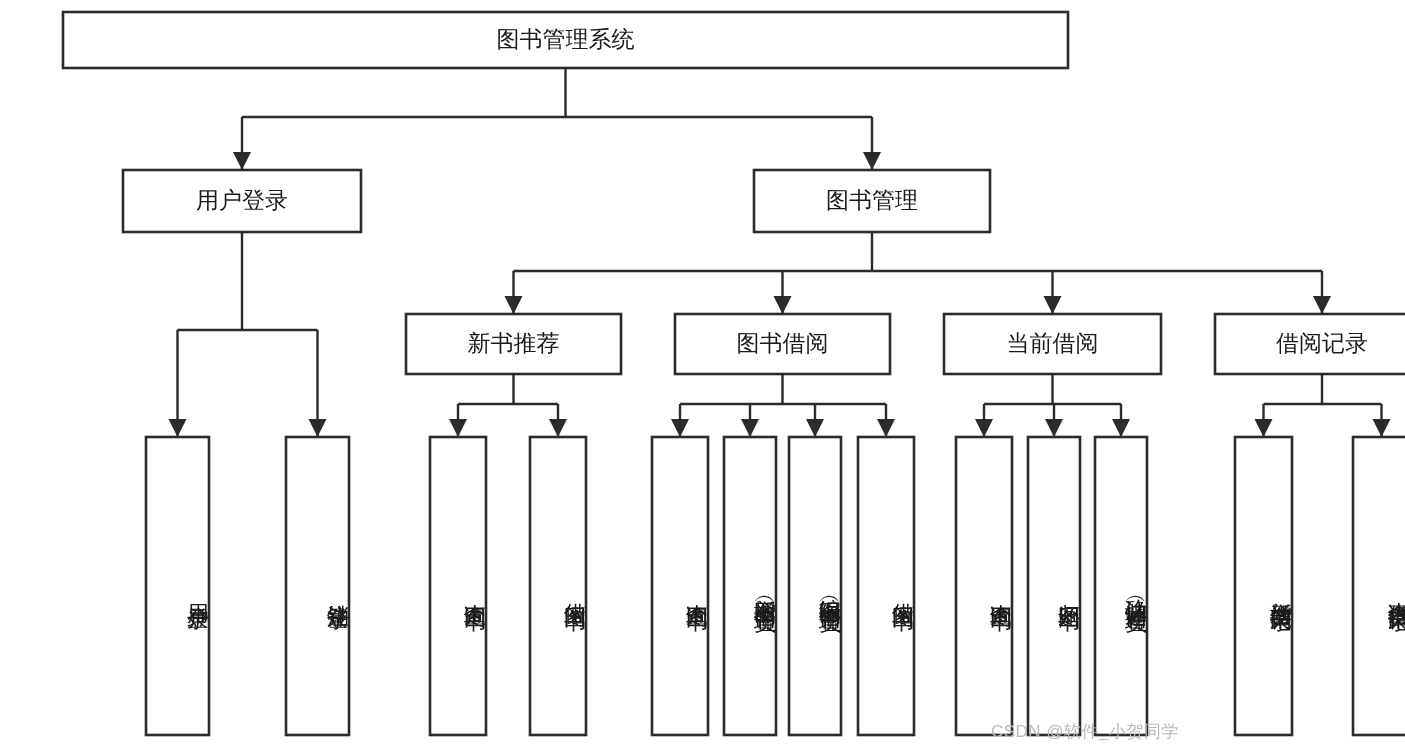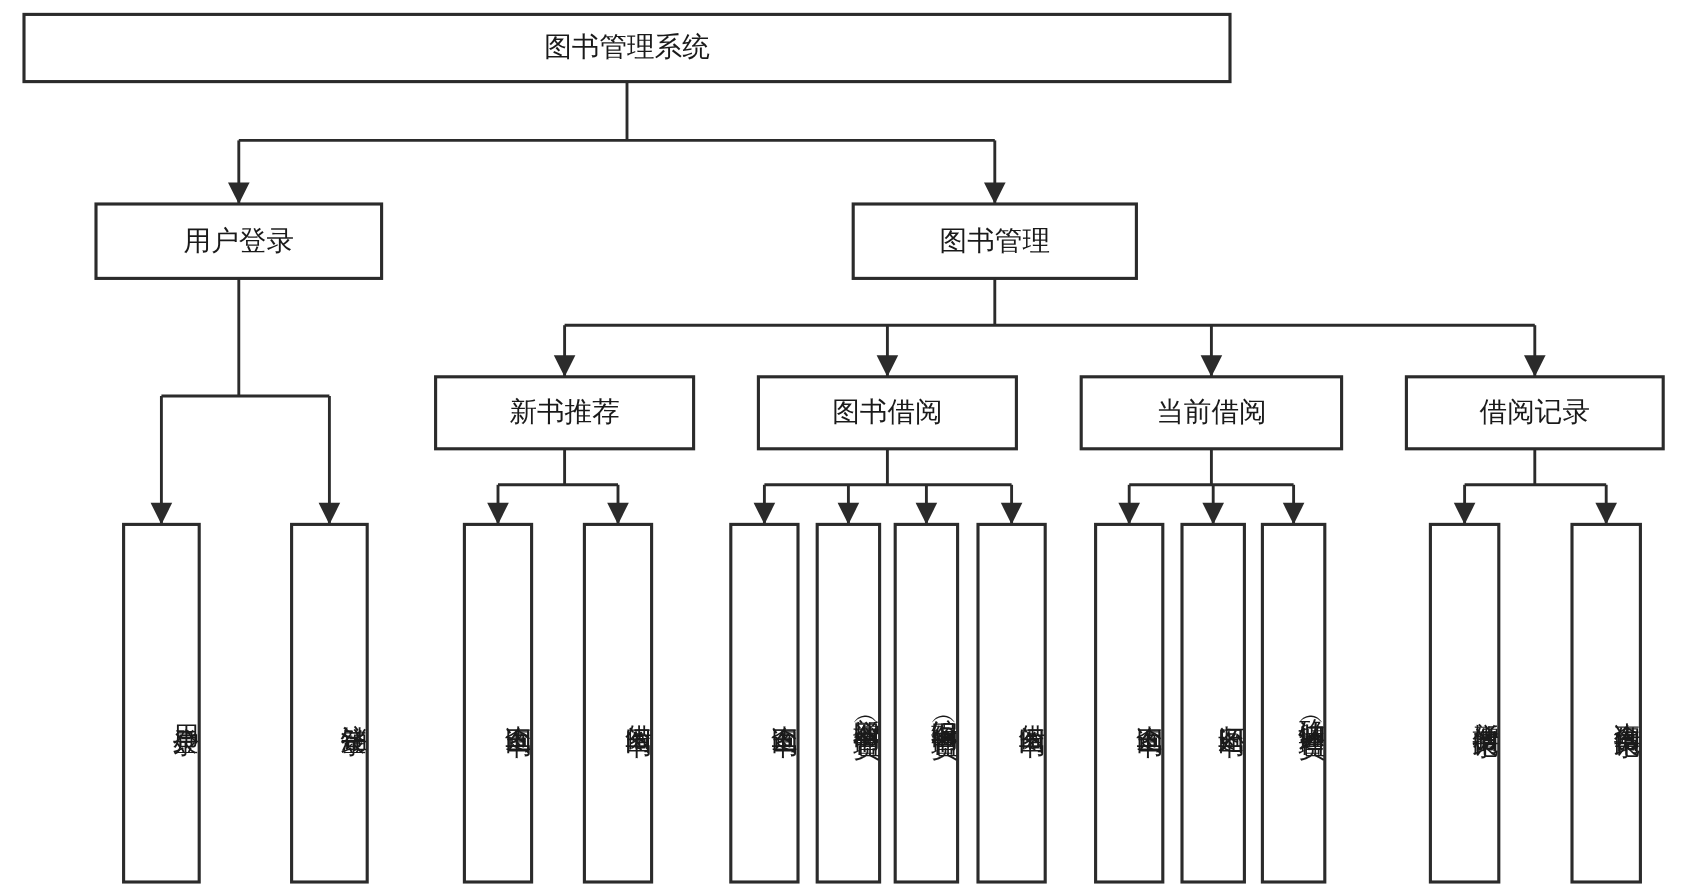--- a/index.html
+++ b/index.html
@@ -11,20 +11,21 @@
     width: 1405px;
     height: 747px;
     font-family: "Liberation Sans", "DejaVu Sans", sans-serif;
     overflow: hidden;
   }
   #diagram-root {
     position: relative;
     width: 1144px;
     height: 747px;
     background: #ffffff;
+    margin-left: 43px;
   }
   svg#diagram-svg {
     position: absolute;
     left: 0;
     top: 0;
     width: 1405px;
     height: 747px;
   }
   .node-box {
     fill: #ffffff;
@@ -226,13 +227,14 @@
       <div class="leaf-label" style="left: 609px; top: 538px; width: 56px; height: 104px;">查询图书</div>
       <div class="leaf-label" style="left: 681px; top: 478px; width: 52px; height: 224px;">新增图书（管理员）</div>
       <div class="leaf-label" style="left: 746px; top: 478px; width: 52px; height: 224px;">编辑图书（管理员）</div>
       <div class="leaf-label" style="left: 815px; top: 538px; width: 56px; height: 104px;">借阅图书</div>
       <div class="leaf-label" style="left: 913px; top: 538px; width: 56px; height: 104px;">查询图书</div>
       <div class="leaf-label" style="left: 985px; top: 538px; width: 52px; height: 104px;">归还图书</div>
       <div class="leaf-label" style="left: 1052px; top: 478px; width: 52px; height: 224px;">确认归还（管理员）</div>
       <div class="leaf-label" style="left: 1192px; top: 514px; width: 57px; height: 152px;">新增借阅记录</div>
       <div class="leaf-label" style="left: 1310px; top: 514px; width: 57px; height: 152px;">查询借阅记录</div>
     </div>
+  <div class="watermark">CSDN @软件_小贺同学</div>
 </div>
 
 </body></html>

